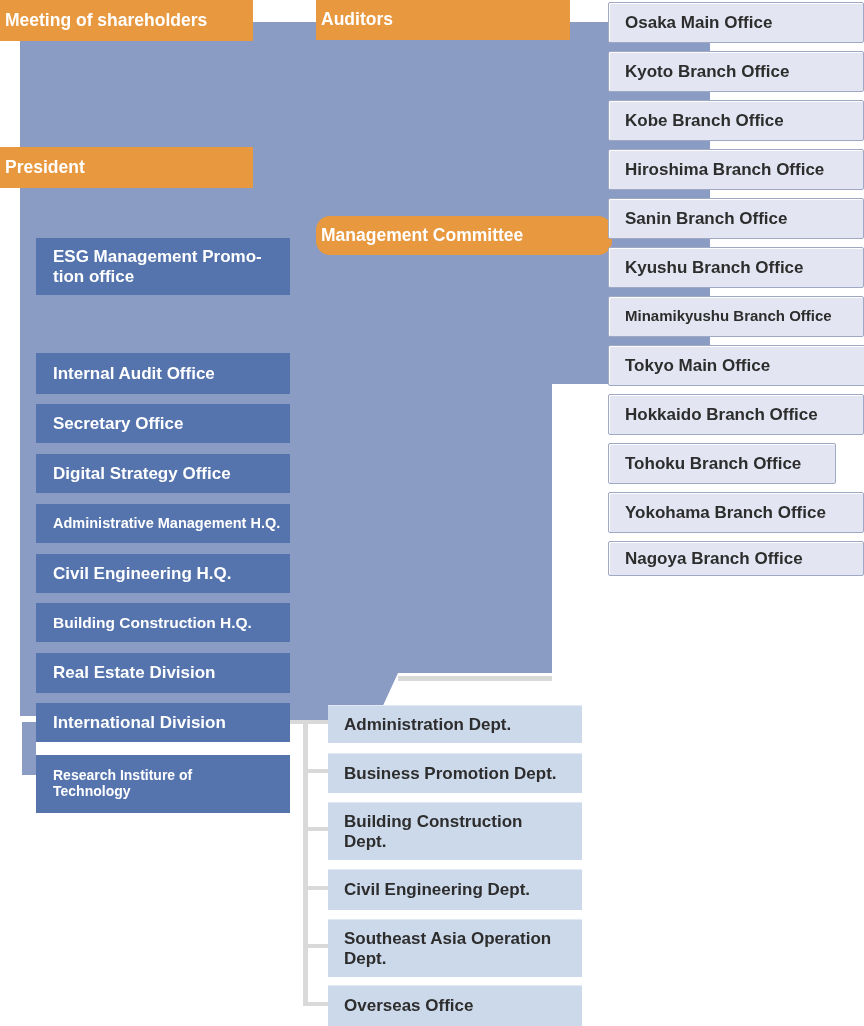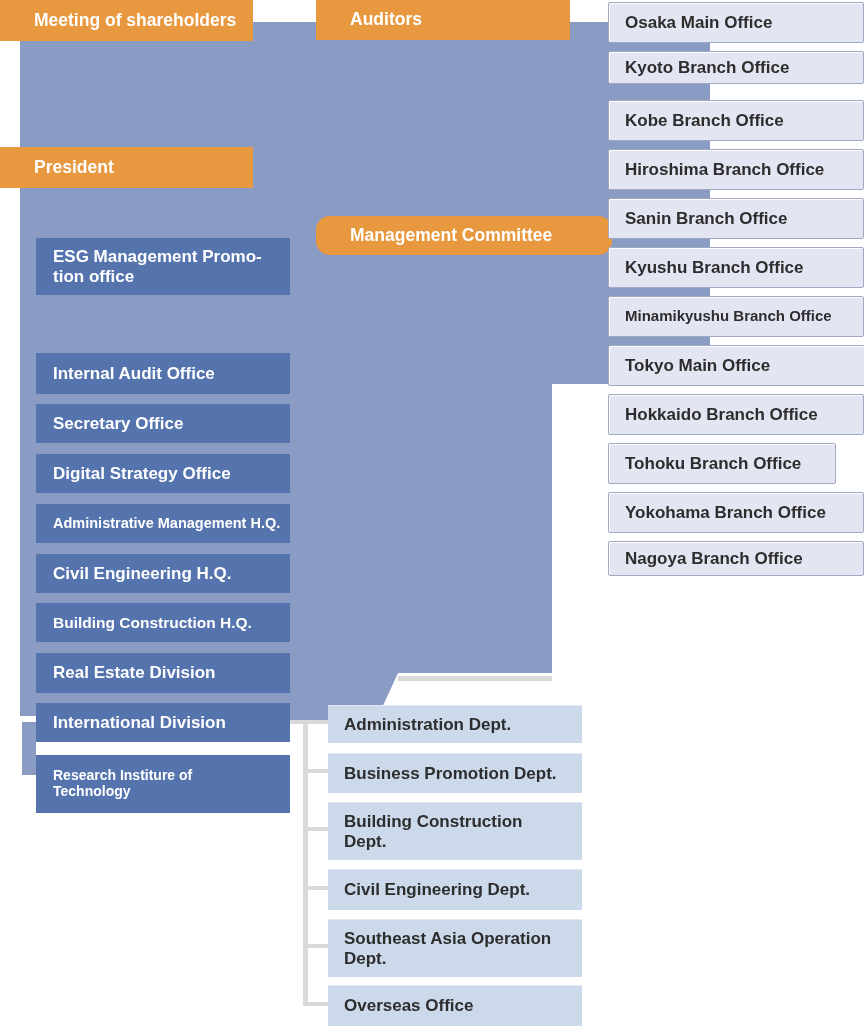--- a/index.html
+++ b/index.html
@@ -7,21 +7,21 @@
     position:relative;width:864px;height:1026px;background:#ffffff;overflow:hidden;
     font-family:"Liberation Sans","DejaVu Sans",sans-serif;
   }
   .shape{position:absolute;}
   .panel{background:#8A9BC4;}
   .node{
     position:absolute;display:flex;align-items:center;box-sizing:border-box;
     font-weight:bold;white-space:pre-line;line-height:1.12;
   }
   .gov{
-    background:#E8983F;color:#ffffff;padding-left:34px;padding-right:6px;
+    background:#E8983F;color:#ffffff;padding-left:5px;padding-right:6px;
   }
   .division{
     background:#5574AD;color:#ffffff;padding-left:17px;padding-right:6px;
   }
   .branch{
     background:#E3E6F2;color:#2d2d2d;padding-left:16px;padding-right:4px;
     border:1px solid #9FA9C4;border-radius:2px;
     box-shadow:inset 1px 1px 0 rgba(255,255,255,0.9);
   }
   .dept{
@@ -73,21 +73,21 @@
     <div class="node division" style="left: 36px; top: 404px; width: 254px; height: 39px; font-size: 17px;">Secretary Office</div>
     <div class="node division" style="left: 36px; top: 454px; width: 254px; height: 39px; font-size: 17px;">Digital Strategy Office</div>
     <div class="node division" style="left: 36px; top: 504px; width: 254px; height: 39px; font-size: 14.5px;">Administrative Management H.Q.</div>
     <div class="node division" style="left: 36px; top: 554px; width: 254px; height: 39px; font-size: 17px;">Civil Engineering H.Q.</div>
     <div class="node division" style="left: 36px; top: 603px; width: 254px; height: 39px; font-size: 15.5px; text-align: center;">Building Construction H.Q.</div>
     <div class="node division" style="left: 36px; top: 653px; width: 254px; height: 40px; font-size: 17px;">Real Estate Division</div>
     <div class="node division" style="left: 36px; top: 703px; width: 254px; height: 39px; font-size: 17px;">International Division</div>
     <div class="node division" style="left: 36px; top: 755px; width: 254px; height: 58px; font-size: 14px;">Research Institure of
 Technology</div>
     <div class="node branch" style="left: 608px; top: 2px; width: 256px; height: 41px; font-size: 17px;">Osaka Main Office</div>
-    <div class="node branch" style="left: 608px; top: 51px; width: 256px; height: 33px; font-size: 17px;">Kyoto Branch Office</div>
+    <div class="node branch" style="left: 608px; top: 51px; width: 256px; height: 41px; font-size: 17px;">Kyoto Branch Office</div>
     <div class="node branch" style="left: 608px; top: 100px; width: 256px; height: 41px; font-size: 17px;">Kobe Branch Office</div>
     <div class="node branch" style="left: 608px; top: 149px; width: 256px; height: 41px; font-size: 17px;">Hiroshima Branch Office</div>
     <div class="node branch" style="left: 608px; top: 198px; width: 256px; height: 41px; font-size: 17px;">Sanin Branch Office</div>
     <div class="node branch" style="left: 608px; top: 247px; width: 256px; height: 41px; font-size: 17px;">Kyushu Branch Office</div>
     <div class="node branch" style="left: 608px; top: 296px; width: 256px; height: 41px; font-size: 15px;">Minamikyushu Branch Office</div>
     <div class="node branch" style="left: 608px; top: 345px; width: 308px; height: 41px; font-size: 17px;">Tokyo Main Office</div>
     <div class="node branch" style="left: 608px; top: 394px; width: 256px; height: 41px; font-size: 17px;">Hokkaido Branch Office</div>
     <div class="node branch" style="left: 608px; top: 443px; width: 228px; height: 41px; font-size: 17px;">Tohoku Branch Office</div>
     <div class="node branch" style="left: 608px; top: 492px; width: 256px; height: 41px; font-size: 17px;">Yokohama Branch Office</div>
     <div class="node branch" style="left: 608px; top: 541px; width: 256px; height: 35px; font-size: 17px;">Nagoya Branch Office</div>

